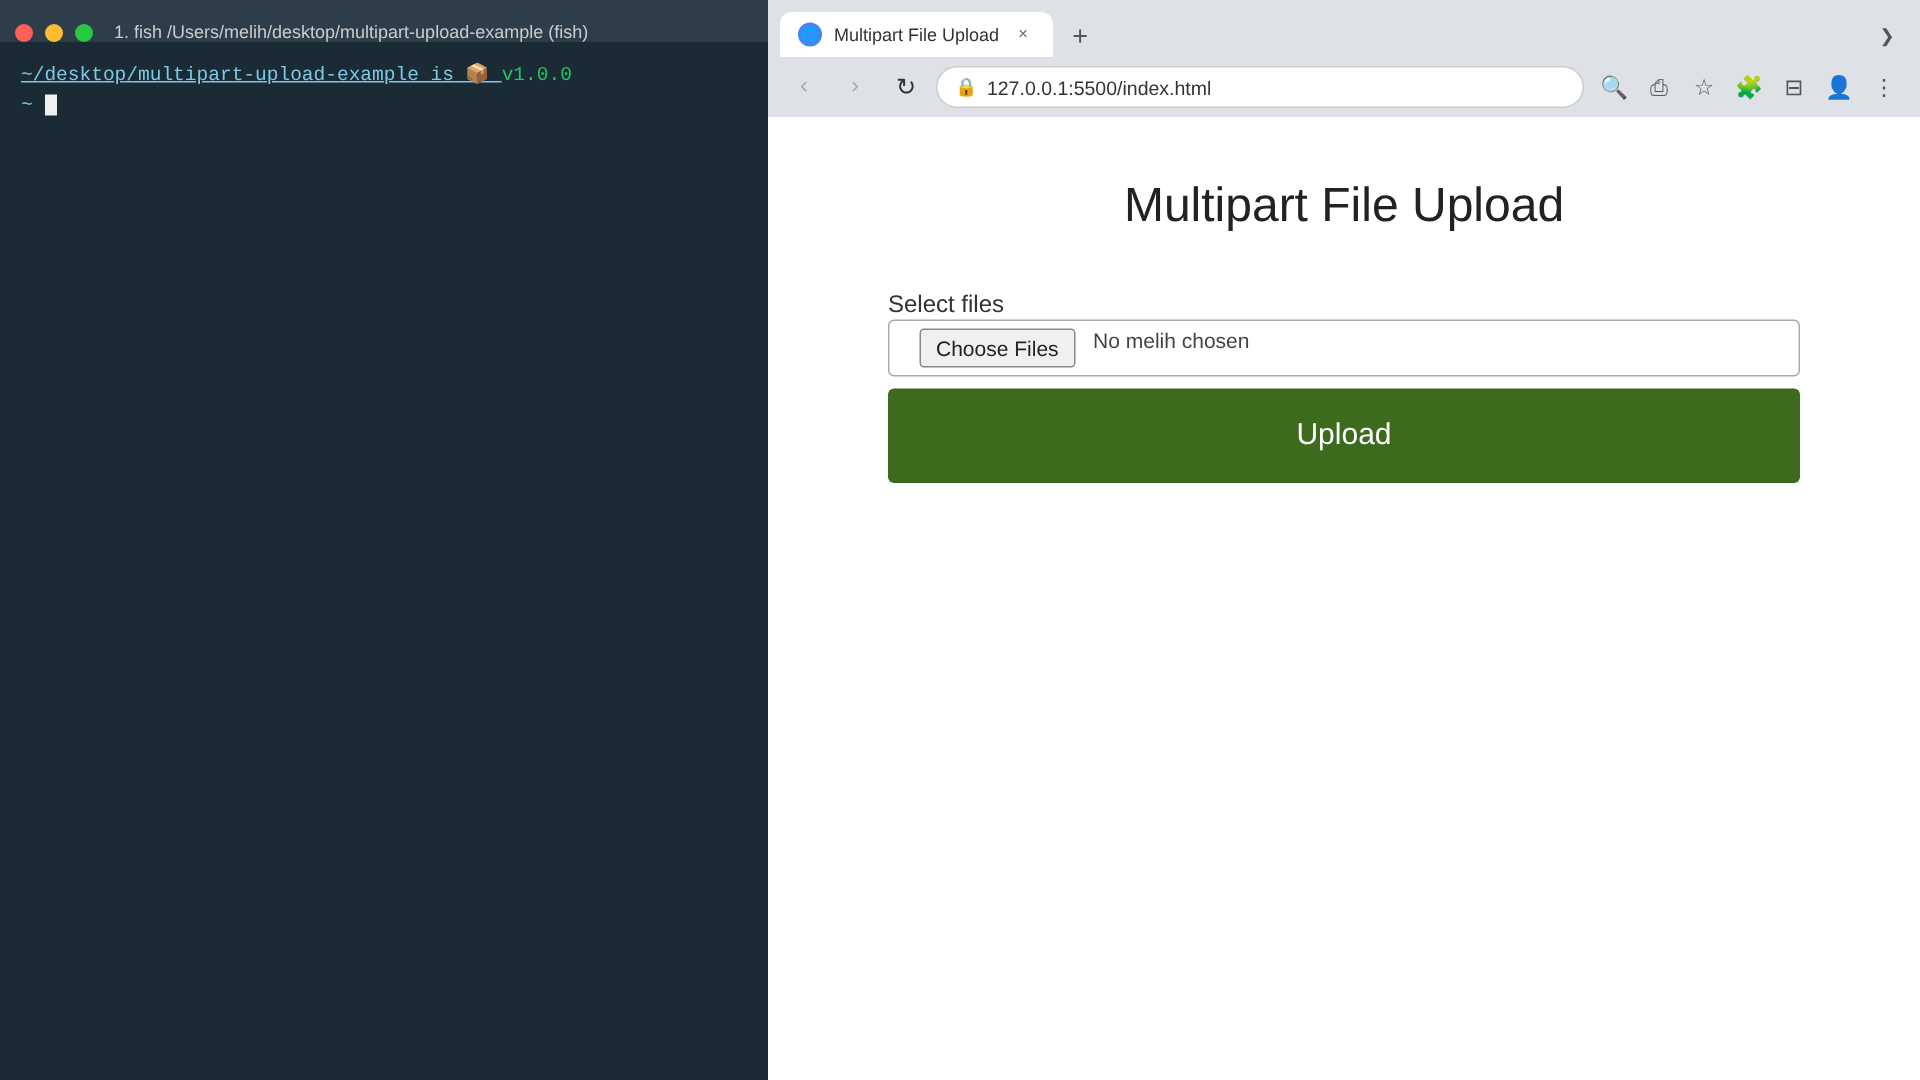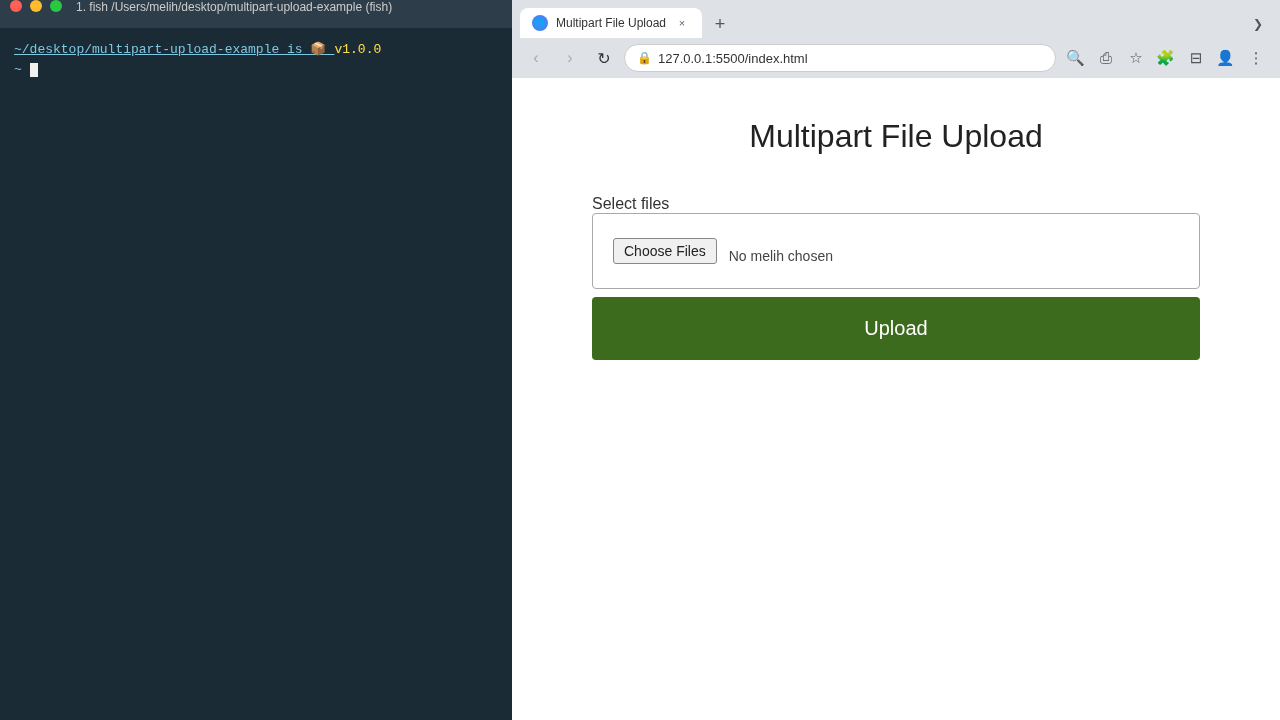--- a/index.html
+++ b/index.html
@@ -10,21 +10,21 @@
       width: 512px;
       height: 720px;
       background-color: #1a2b36;
       position: relative;
       flex-shrink: 0;
     }
 
     
     .title-bar {
       display: flex;
-      align-items: flex-start;
+      align-items: flex-end;
       height: 28px;
       background: #2d3e4a;
       padding: 0 10px;
       gap: 8px;
     }
     .traffic-light {
       width: 12px; height: 12px; border-radius: 50%; flex-shrink: 0;
     }
     .tl-close { background: #ff5f57; }
     .tl-minimize { background: #febc2e; }
@@ -41,21 +41,21 @@
       font-family: 'Courier New', monospace;
       font-size: 13px;
       line-height: 1.5;
     }
 
     .terminal-prompt {
       color: #7ec8e3;
       text-decoration: underline;
     }
     .terminal-version {
-      color: #fde047;
+      color: #22c55e;
     }
     .terminal-cursor {
       display: inline-block;
       width: 8px;
       height: 14px;
       background: #f0f0f0;
       vertical-align: text-bottom;
       animation: blink 1s step-end infinite;
     }
     @keyframes blink { 50% { opacity: 0; } }
@@ -223,23 +223,23 @@
     .form-label {
       display: block;
       font-size: 16px;
       color: #333;
       margin-bottom: 0;
     }
 
     .file-input-wrapper {
       border: 1px solid #aaa;
       border-radius: 4px;
-      padding: 24px 20px;
-      display: flex;
-      align-items: flex-end;
+      padding: 5px 20px;
+      display: flex;
+      align-items: flex-start;
       gap: 12px;
       background: #fff;
     }
 
     .choose-files-btn {
       border: 1px solid #888;
       background: #f0f0f0;
       border-radius: 3px;
       padding: 4px 10px;
       font-size: 14px;

